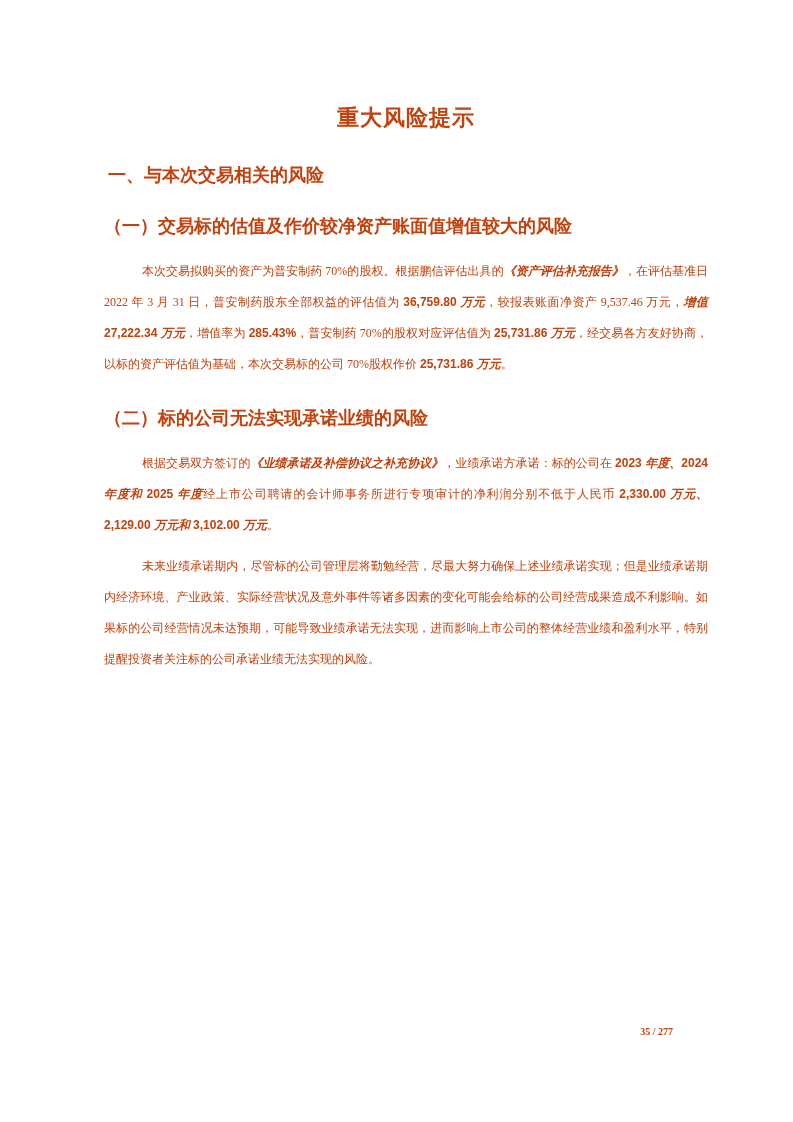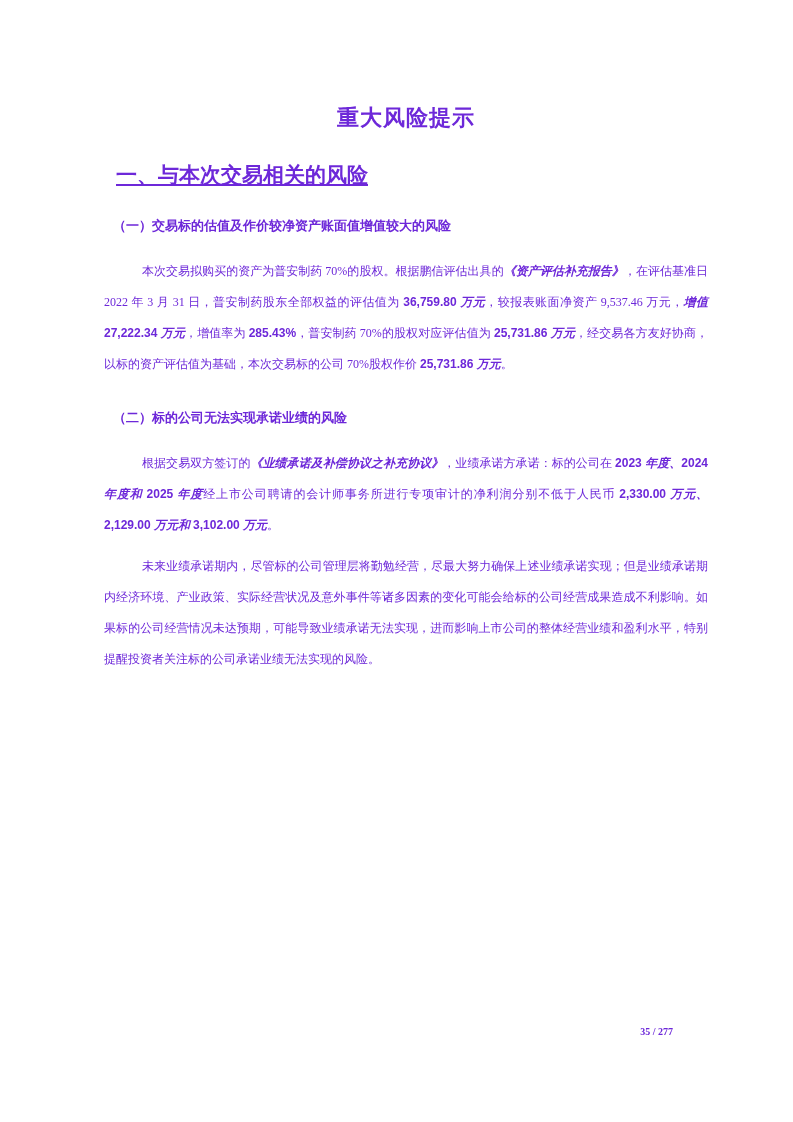--- a/index.html
+++ b/index.html
@@ -5,52 +5,51 @@
   html, body {
     margin: 0;
     padding: 0;
     background: #ffffff;
   }
   .page {
     position: relative;
     width: 793px;
     height: 1122px;
     background: #ffffff;
-    color: #6d28d9;
+    color: #c2410c;
     overflow: hidden;
     font-family: "Liberation Serif", "DejaVu Serif", serif;
     box-sizing: border-box;
   }
   .content {
     margin-left: 104px;
     margin-right: 85px;
   }
   .doc-title {
     padding-top: 102px;
     margin: 0;
     text-align: center;
     font-family: "Liberation Sans", "DejaVu Sans", sans-serif;
     font-weight: bold;
     font-size: 22px;
     line-height: 32px;
     letter-spacing: 1px;
   }
   .h-l1 {
-    margin: 28px 0 0 12px;
+    margin: 28px 0 0 4px;
     font-family: "Liberation Sans", "DejaVu Sans", sans-serif;
     font-weight: bold;
-    font-size: 21px;
+    font-size: 18px;
     line-height: 26px;
-    text-decoration: underline;
   }
   .h-l2 {
-    margin: 25px 0 0 9px;
+    margin: 25px 0 0 0;
     font-family: "Liberation Sans", "DejaVu Sans", sans-serif;
     font-weight: bold;
-    font-size: 13px;
+    font-size: 18px;
     line-height: 26px;
   }
   .para {
     margin: 17px 0 0 0;
     font-size: 12px;
     line-height: 31px;
     text-align: justify;
     text-indent: 38px;
   }
   .para + .para {

